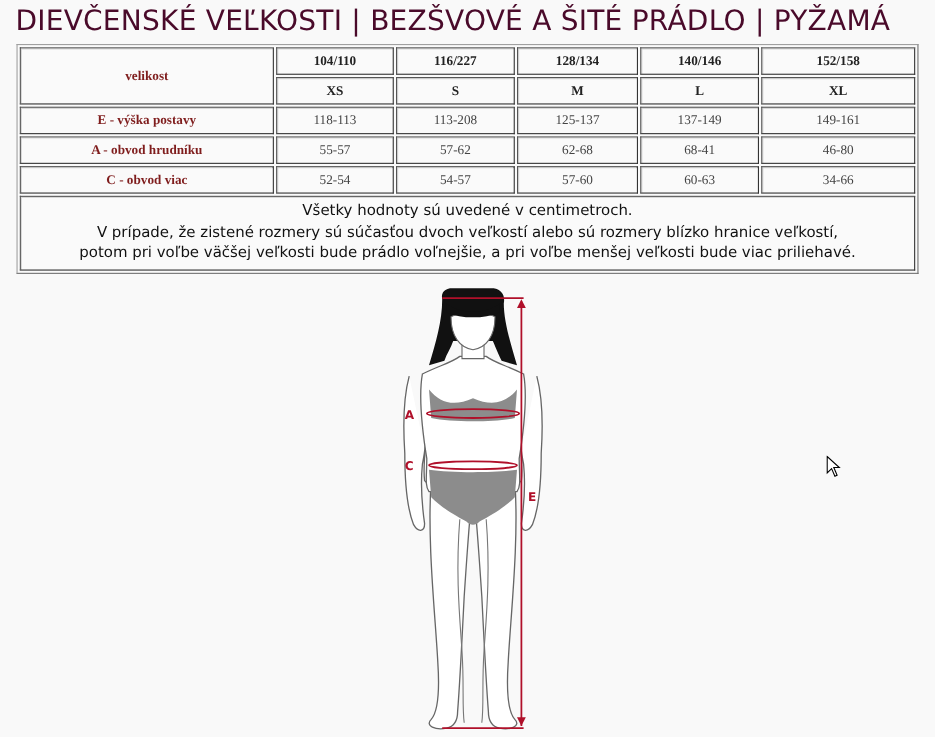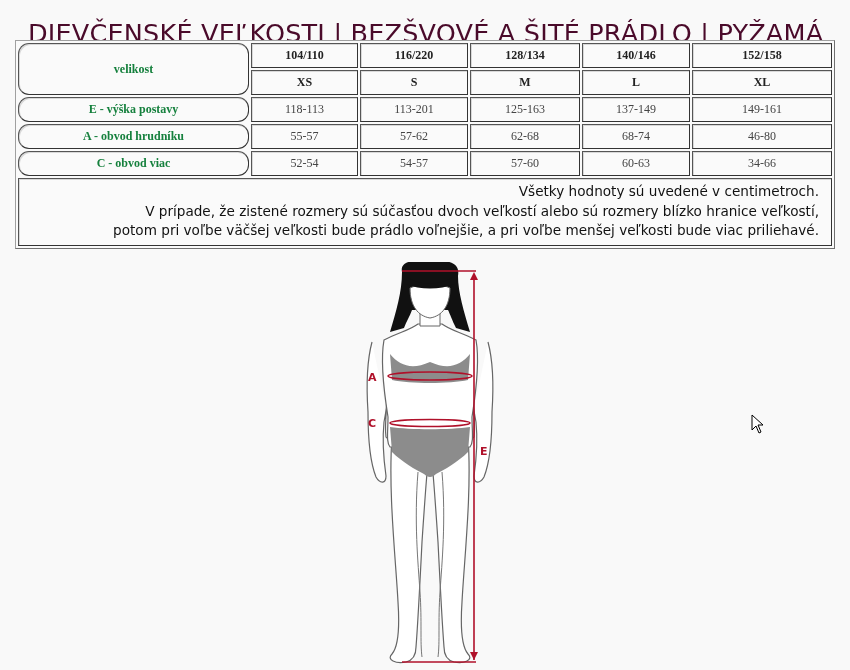--- a/index.html
+++ b/index.html
@@ -6,86 +6,86 @@
   body {
     width: 850px; height: 670px; overflow: hidden;
     background: #f9f9f9;
     position: relative;
     font-family: "DejaVu Sans", sans-serif;
   }
   .title {
     position: absolute; left: 14px; top: 4px;
     font-family: "DejaVu Sans", sans-serif;
     font-size: 25.5px; color: #4a0a2a; letter-spacing: 0.2px;
-    white-space: nowrap; margin: 14px; font-weight: normal;
+    white-space: nowrap; margin: 0; font-weight: normal;
   }
   .size-table {
     position: absolute; left: 15px; top: 40px;
     width: 820px;
     border-collapse: separate; border-spacing: 2px;
     border: 1px solid #a0a0a0;
     border-right-color: #707070; border-bottom-color: #707070;
     background: #fafafa;
   }
   .size-table td {
     border: 1px solid #333;
     border-top-color: #555; border-left-color: #555;
     box-shadow: inset 1px 1px 0 #d8d8d8;
     text-align: center; vertical-align: middle;
     font-family: Liberation Serif, serif;
     font-size: 12px; color: #444; padding: 0;
     height: 23px;
   }
   .size-table td.hdr { font-weight: bold; color: #222; }
-  .size-table td.rowlabel { font-weight: bold; color: #15803d; width: 229px; border-radius: 11px; }
+  .size-table td.rowlabel { font-weight: bold; color: #7f1d1d; width: 229px; }
   .size-table td.note {
-    text-align: right; padding: 3px 12px 4px 12px;
+    text-align: center; padding: 3px 12px 4px 12px;
     font-family: "DejaVu Sans", sans-serif;
     font-size: 13.6px; line-height: 19.5px; color: #111;
     height: auto;
   }
   .figure { position: absolute; left: 340px; top: 262px; width: 180px; height: 408px; }
   .cursor { position: absolute; left: 751px; top: 414px; width: 14px; height: 20px; }
 </style>
 </head>
 <body>
 
 <h1 class="title">DIEVČENSKÉ VEĽKOSTI | BEZŠVOVÉ A ŠITÉ PRÁDLO | PYŽAMÁ</h1>
 
 <table class="size-table">
   <tbody>
     <tr>
       <td class="rowlabel" rowspan="2">velikost</td>
       <td class="hdr" style="width:105px">104/110</td>
-      <td class="hdr" style="width:106px">116/220</td>
+      <td class="hdr" style="width:106px">116/227</td>
       <td class="hdr" style="width:108px">128/134</td>
       <td class="hdr" style="width:106px">140/146</td>
       <td class="hdr">152/158</td>
     </tr>
     <tr>
       <td class="hdr">XS</td>
       <td class="hdr">S</td>
       <td class="hdr">M</td>
       <td class="hdr">L</td>
       <td class="hdr">XL</td>
     </tr>
     <tr>
       <td class="rowlabel">E - výška postavy</td>
       <td>118-113</td>
-      <td>113-201</td>
-      <td>125-163</td>
+      <td>113-208</td>
+      <td>125-137</td>
       <td>137-149</td>
       <td>149-161</td>
     </tr>
     <tr>
       <td class="rowlabel">A - obvod hrudníku</td>
       <td>55-57</td>
       <td>57-62</td>
       <td>62-68</td>
-      <td>68-74</td>
+      <td>68-41</td>
       <td>46-80</td>
     </tr>
     <tr>
       <td class="rowlabel">C - obvod viac</td>
       <td>52-54</td>
       <td>54-57</td>
       <td>57-60</td>
       <td>60-63</td>
       <td>34-66</td>
     </tr>

